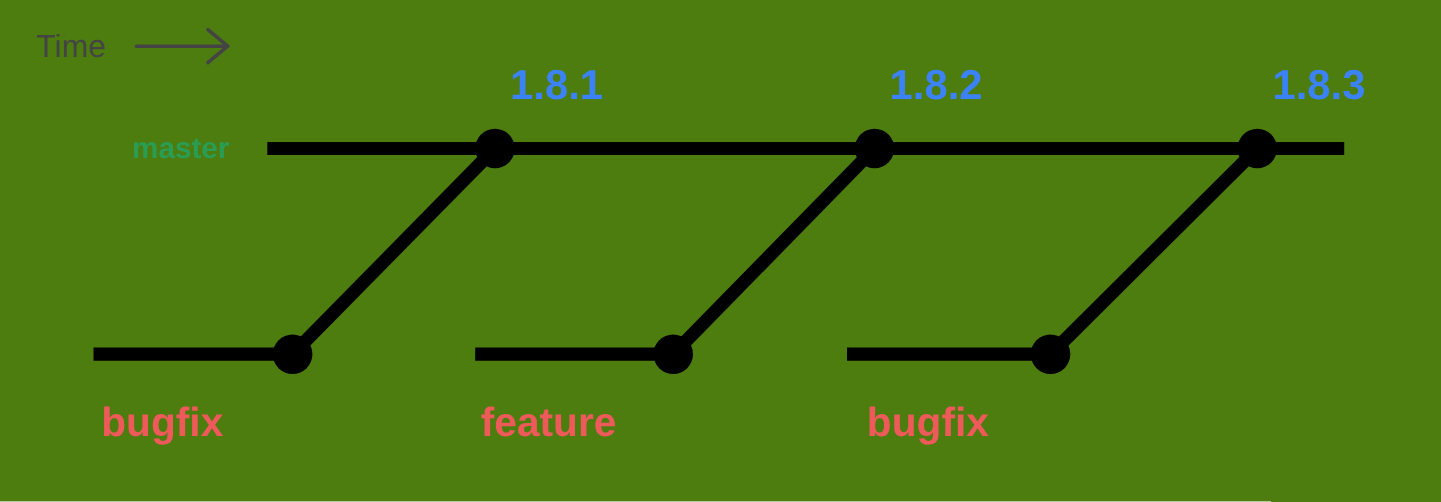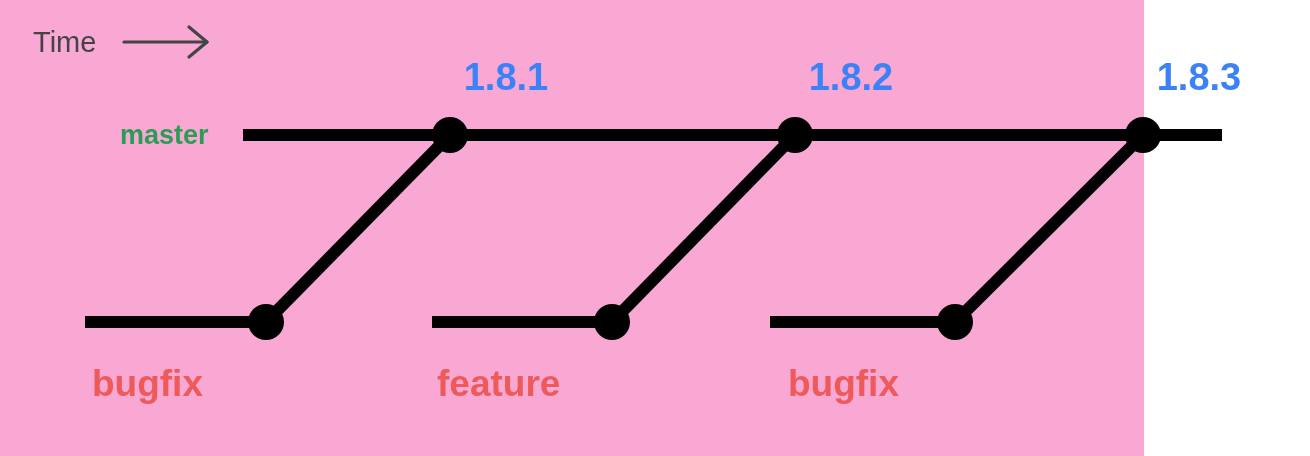--- a/index.html
+++ b/index.html
@@ -9,23 +9,23 @@
     background: #ffffff;
   }
   body {
     width: 1310px;
     height: 456px;
     overflow: hidden;
     font-family: "Liberation Sans", sans-serif;
   }
   #diagram-root {
     position: relative;
-    width: 1144px;
+    width: 1310px;
     height: 456px;
-    background: #f9a8d4;
+    background: #4d7c0f;
     text-align: center;
   }
   svg#git-graph {
     position: absolute;
     left: 0;
     top: 0;
     width: 1310px;
     height: 456px;
     display: block;
   }

